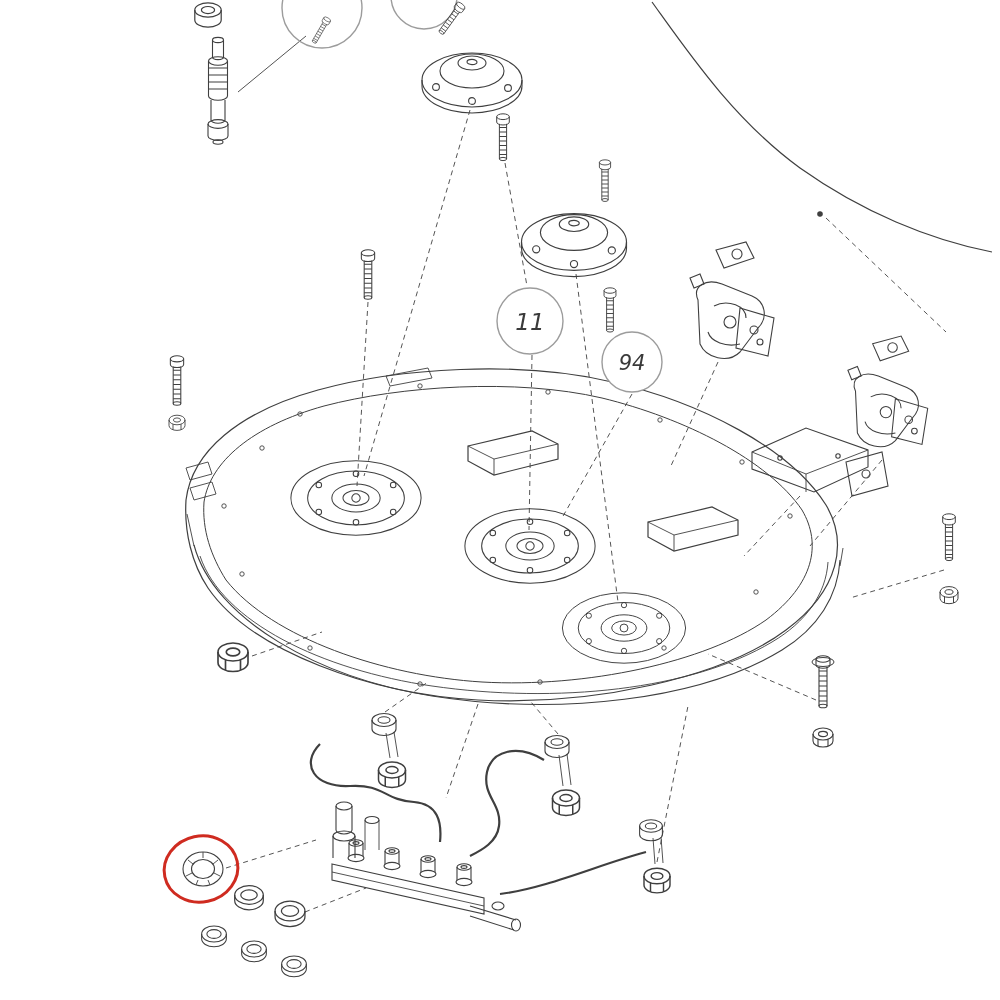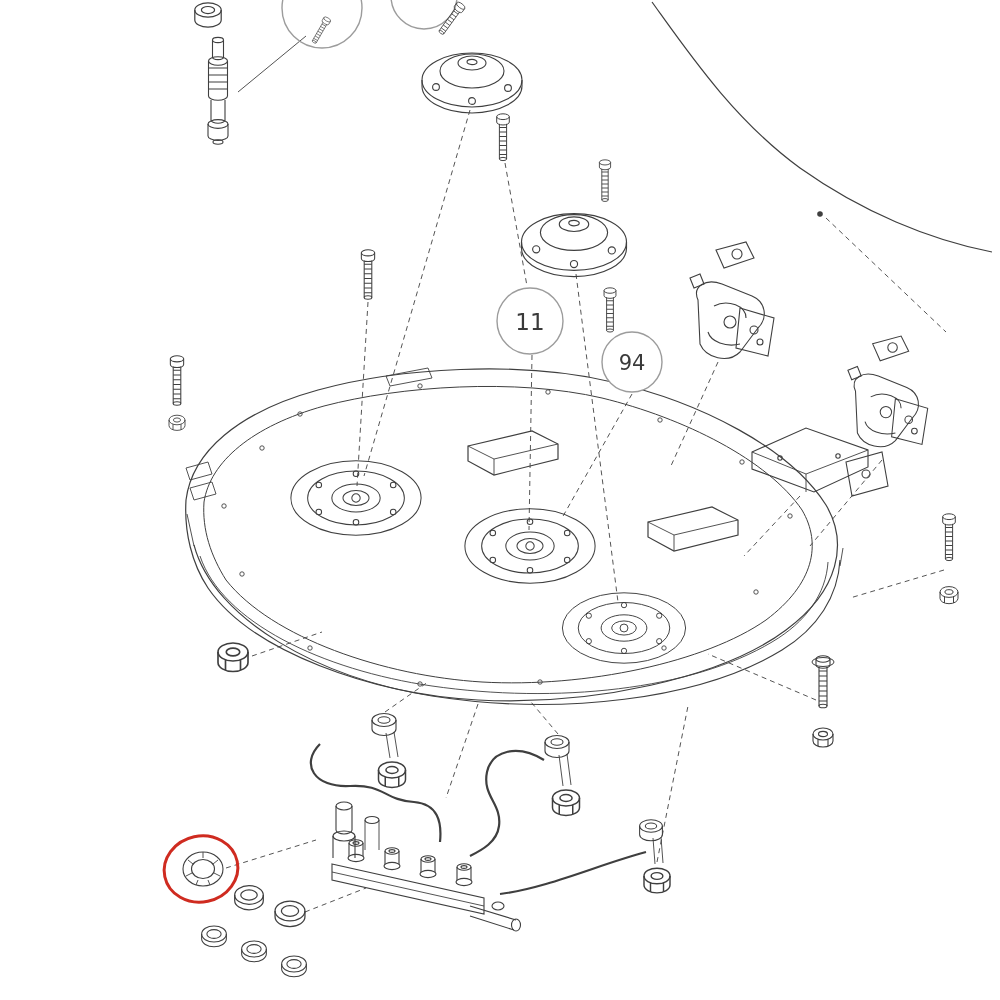--- a/index.html
+++ b/index.html
@@ -1,17 +1,17 @@
 <!DOCTYPE html>
 <html><head>
 <meta charset="utf-8">
 <style>
   html,body{margin:0;padding:0;background:#ffffff;}
   .stage{position:relative;width:1000px;height:1000px;background:#ffffff;overflow:hidden;
-         font-family:"DejaVu Sans", sans-serif;}
+         font-family:"DejaVu Sans", sans-serif;font-style:italic;}
   svg{display:block;}
   svg text{font-family:"DejaVu Sans", sans-serif;fill:#3a3a3a;}
 </style>
 </head>
 <body>
 
 <div class="stage">
 <svg width="1000" height="1000" viewBox="0 0 1000 1000">
 
   <defs>

